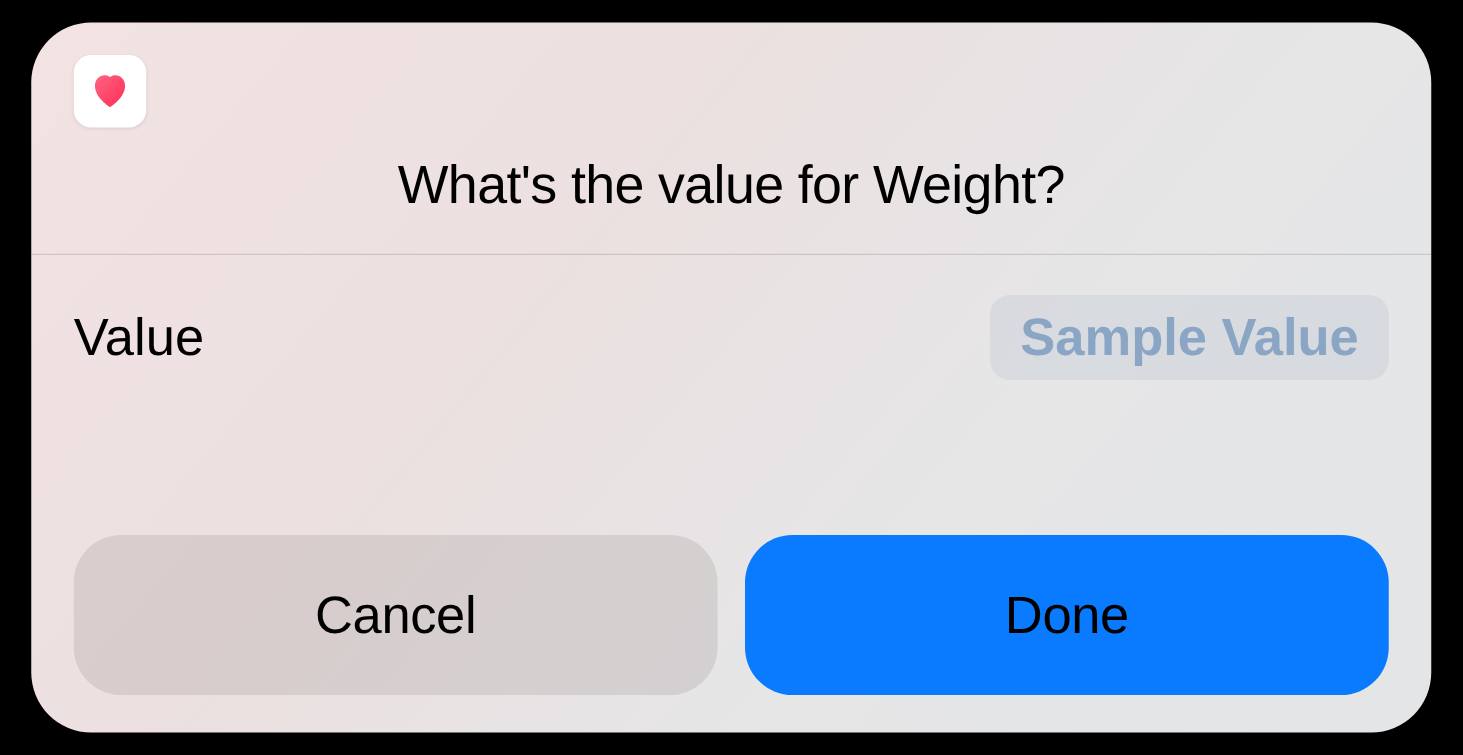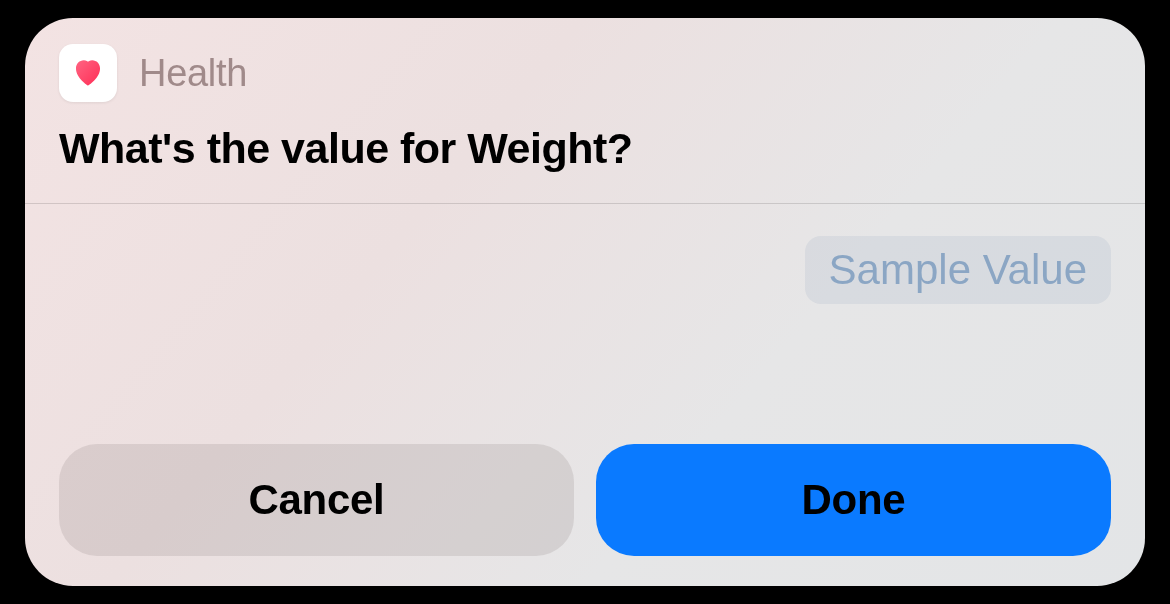--- a/index.html
+++ b/index.html
@@ -55,23 +55,24 @@
     .app-name {
       font-size: 38px;
       font-weight: 500;
       color: #a08a8a;
       letter-spacing: -0.3px;
     }
 
     .prompt {
       padding: 12px 34px 30px 34px;
       font-size: 43px;
-      font-weight: 700;
+      font-weight: 400;
       color: #000;
       letter-spacing: -0.5px;
+      text-align: center;
     }
 
     .divider {
       height: 1px;
       background: rgba(0,0,0,0.13);
     }
 
     .row {
       display: flex;
       align-items: center;
@@ -93,42 +94,43 @@
     .pill {
       border-radius: 16px;
       padding: 10px 24px;
       font-size: 42px;
       font-weight: 400;
     }
 
     .pill-placeholder {
       background: rgba(140,160,185,0.16);
       color: #8ba6c4;
+      font-weight: bold;
     }
 
     .pill-unit {
       background: rgba(0,122,255,0.11);
       color: #0a7aff;
       font-weight: 500;
     }
 
     .footer {
       margin-top: auto;
       display: flex;
       gap: 22px;
       padding: 0 34px 30px 34px;
     }
 
     .btn {
       flex: 1;
-      height: 112px;
+      height: 128px;
       border: none;
       border-radius: 38px;
       font-size: 42px;
-      font-weight: 700;
+      font-weight: 400;
       cursor: pointer;
       letter-spacing: -0.3px;
     }
 
     .btn-cancel {
       background: rgba(130,115,115,0.18);
       color: #000;
     }
 
     .btn-done {
@@ -146,28 +148,28 @@
       <svg viewBox="0 0 24 24">
         <defs>
           <linearGradient id="hg" x1="0%" y1="0%" x2="100%" y2="100%">
             <stop offset="0%" stop-color="#ff6482"></stop>
             <stop offset="100%" stop-color="#ff2d55"></stop>
           </linearGradient>
         </defs>
         <path fill="url(#hg)" d="M12 21s-8.5-5.2-8.5-12.1C3.5 5.5 6 3 9 3c1.7 0 3 1 3 1s1.3-1 3-1c3 0 5.5 2.5 5.5 5.9C20.5 15.8 12 21 12 21z"></path>
       </svg>
     </div>
-    <div class="app-name">Health</div>
   </div>
 
   <div class="prompt">What's the value for Weight?</div>
 
   <div class="divider"></div>
 
   <div class="row">
+    <div class="row-label">Value</div>
     <div class="row-spacer"></div>
     <div class="pill pill-placeholder">Sample Value</div>
   </div>
 
   <div class="footer">
     <button class="btn btn-cancel">Cancel</button>
     <button class="btn btn-done">Done</button>
   </div>
 
 </div>

